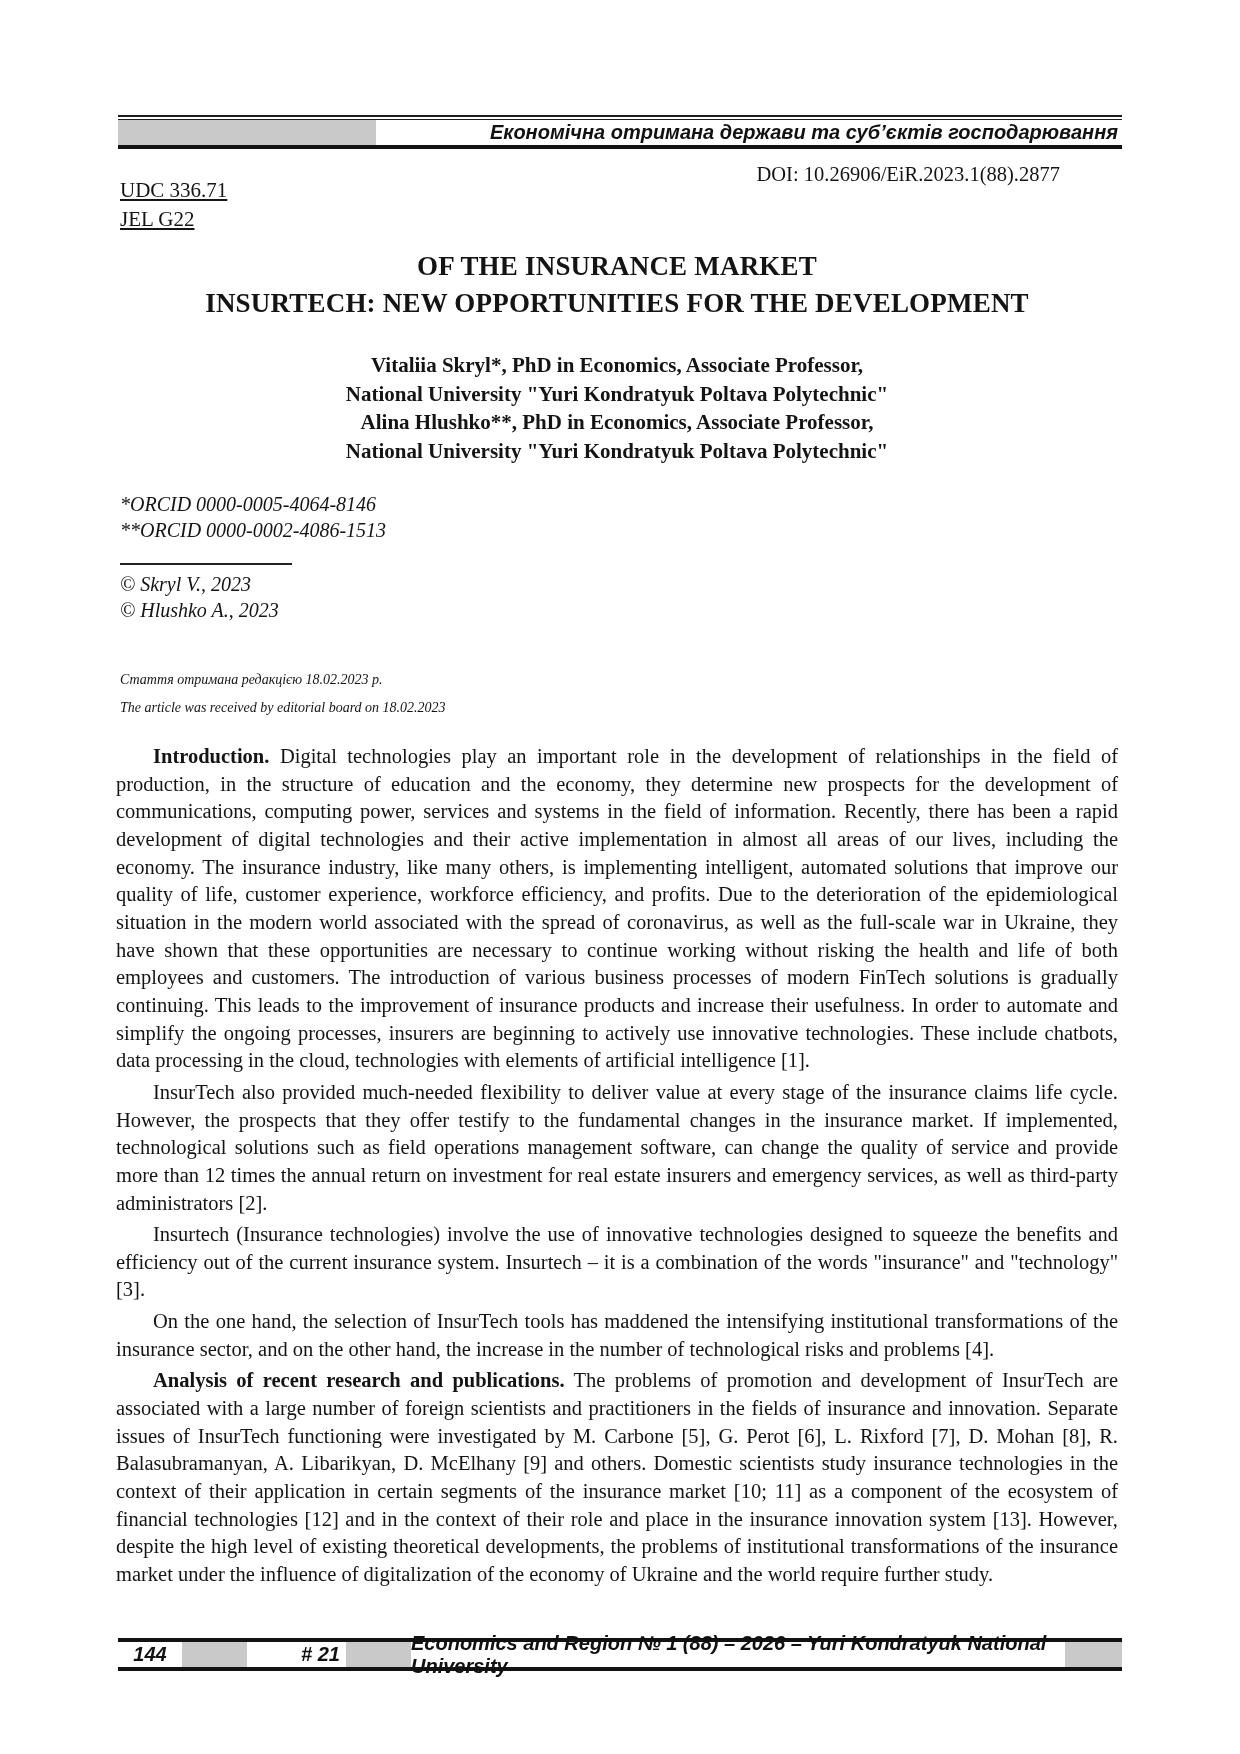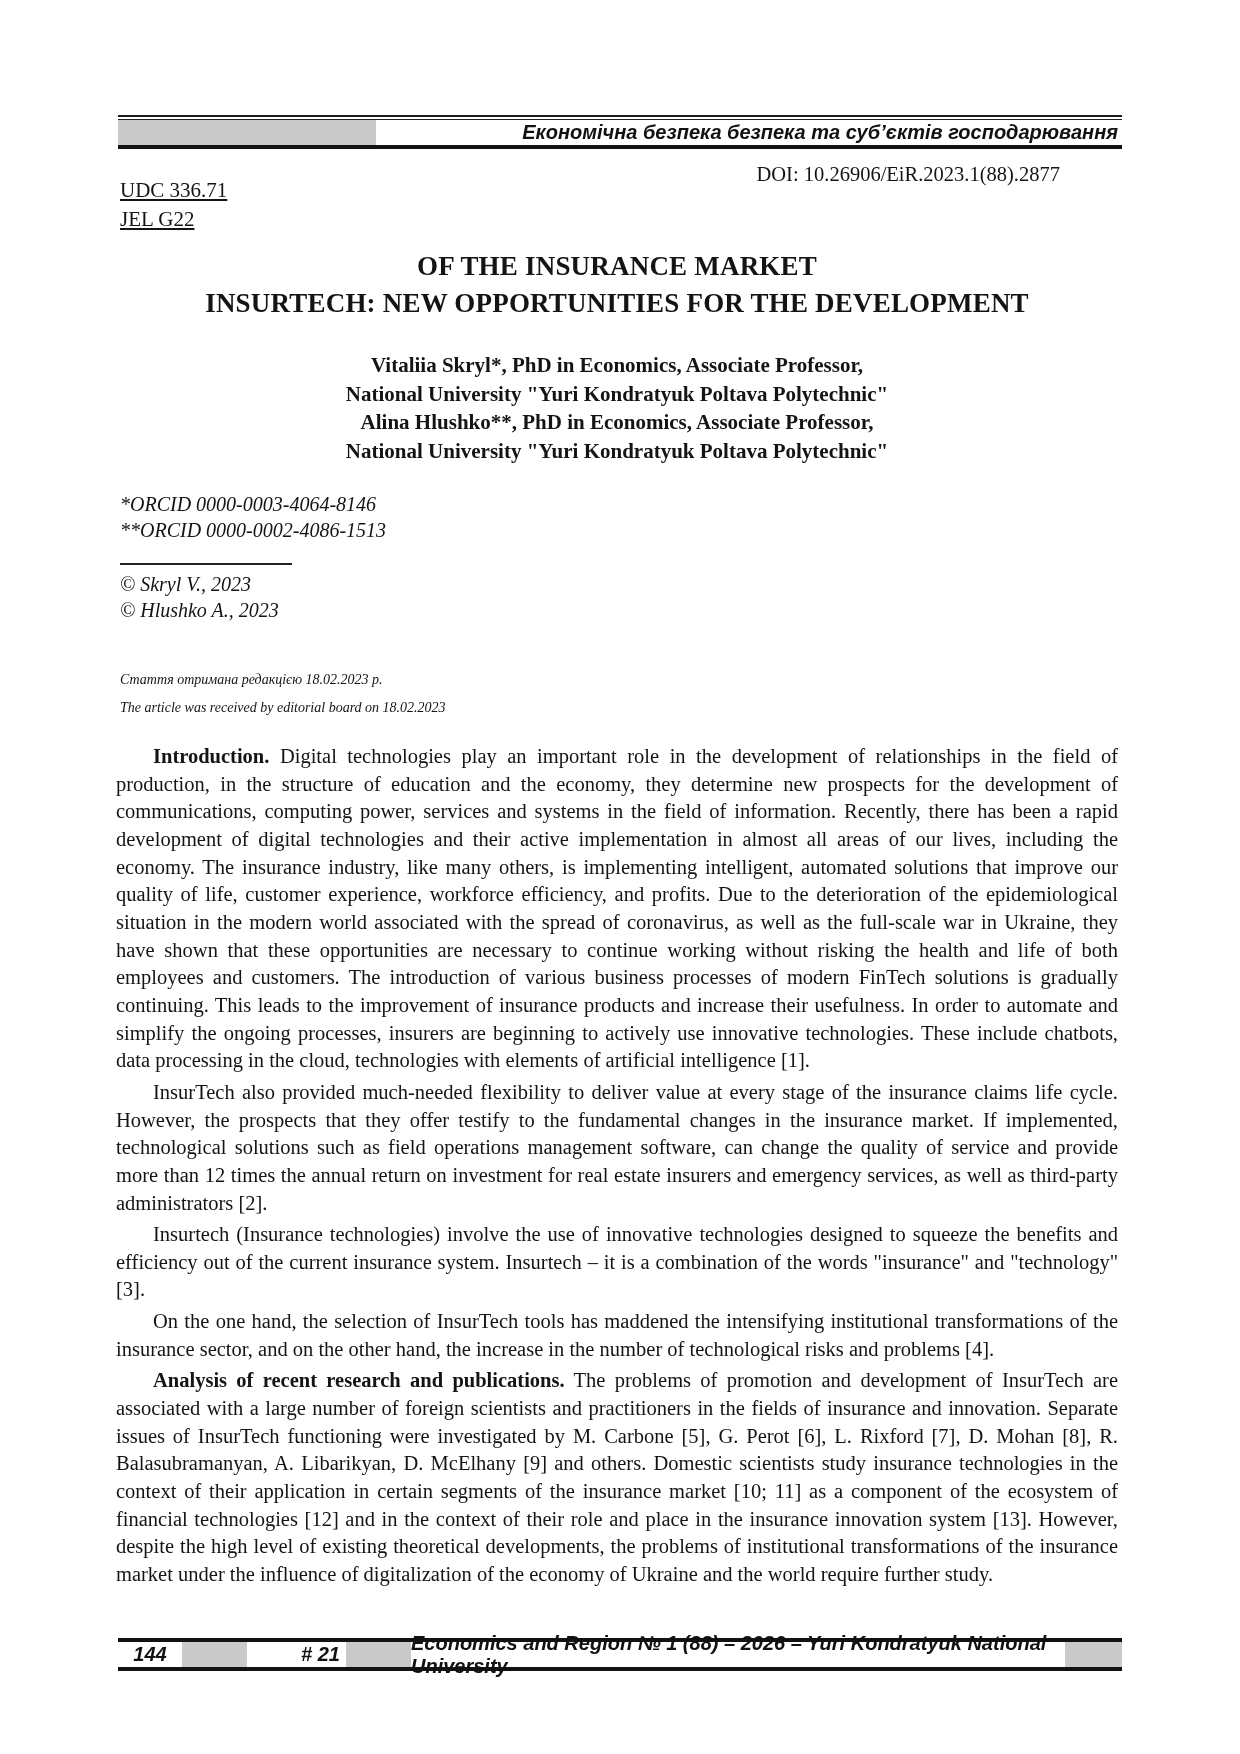--- a/index.html
+++ b/index.html
@@ -68,21 +68,21 @@
 </head>
 <body>
 
 <div class="page">
 
   <div class="header-bar">
     <div class="hb-line1"></div>
     <div class="hb-gap"></div>
     <div class="hb-inner">
       <div class="hb-gray"></div>
-      <div class="hb-title">Економічна безпека безпека та суб’єктів господарювання</div>
+      <div class="hb-title">Економічна отримана держави та суб’єктів господарювання</div>
     </div>
   </div>
 
   <div class="meta-udc">
     <div>UDC 336.71</div>
     <div>JEL G22</div>
   </div>
   <div class="meta-doi">DOI: 10.26906/EiR.2023.1(88).2877</div>
 
   <div class="article-title">
@@ -91,21 +91,21 @@
   </div>
 
   <div class="authors">
     <div>Vitaliia Skryl*, PhD in Economics, Associate Professor,</div>
     <div>National University "Yuri Kondratyuk Poltava Polytechnic"</div>
     <div>Alina Hlushko**, PhD in Economics, Associate Professor,</div>
     <div>National University "Yuri Kondratyuk Poltava Polytechnic"</div>
   </div>
 
   <div class="orcid">
-    <div>*ORCID 0000-0003-4064-8146</div>
+    <div>*ORCID 0000-0005-4064-8146</div>
     <div>**ORCID 0000-0002-4086-1513</div>
   </div>
 
   <div class="divider-rule"></div>
   <div class="copyright">
     <div>© Skryl V., 2023</div>
     <div>© Hlushko A., 2023</div>
   </div>
 
   <div class="received">

